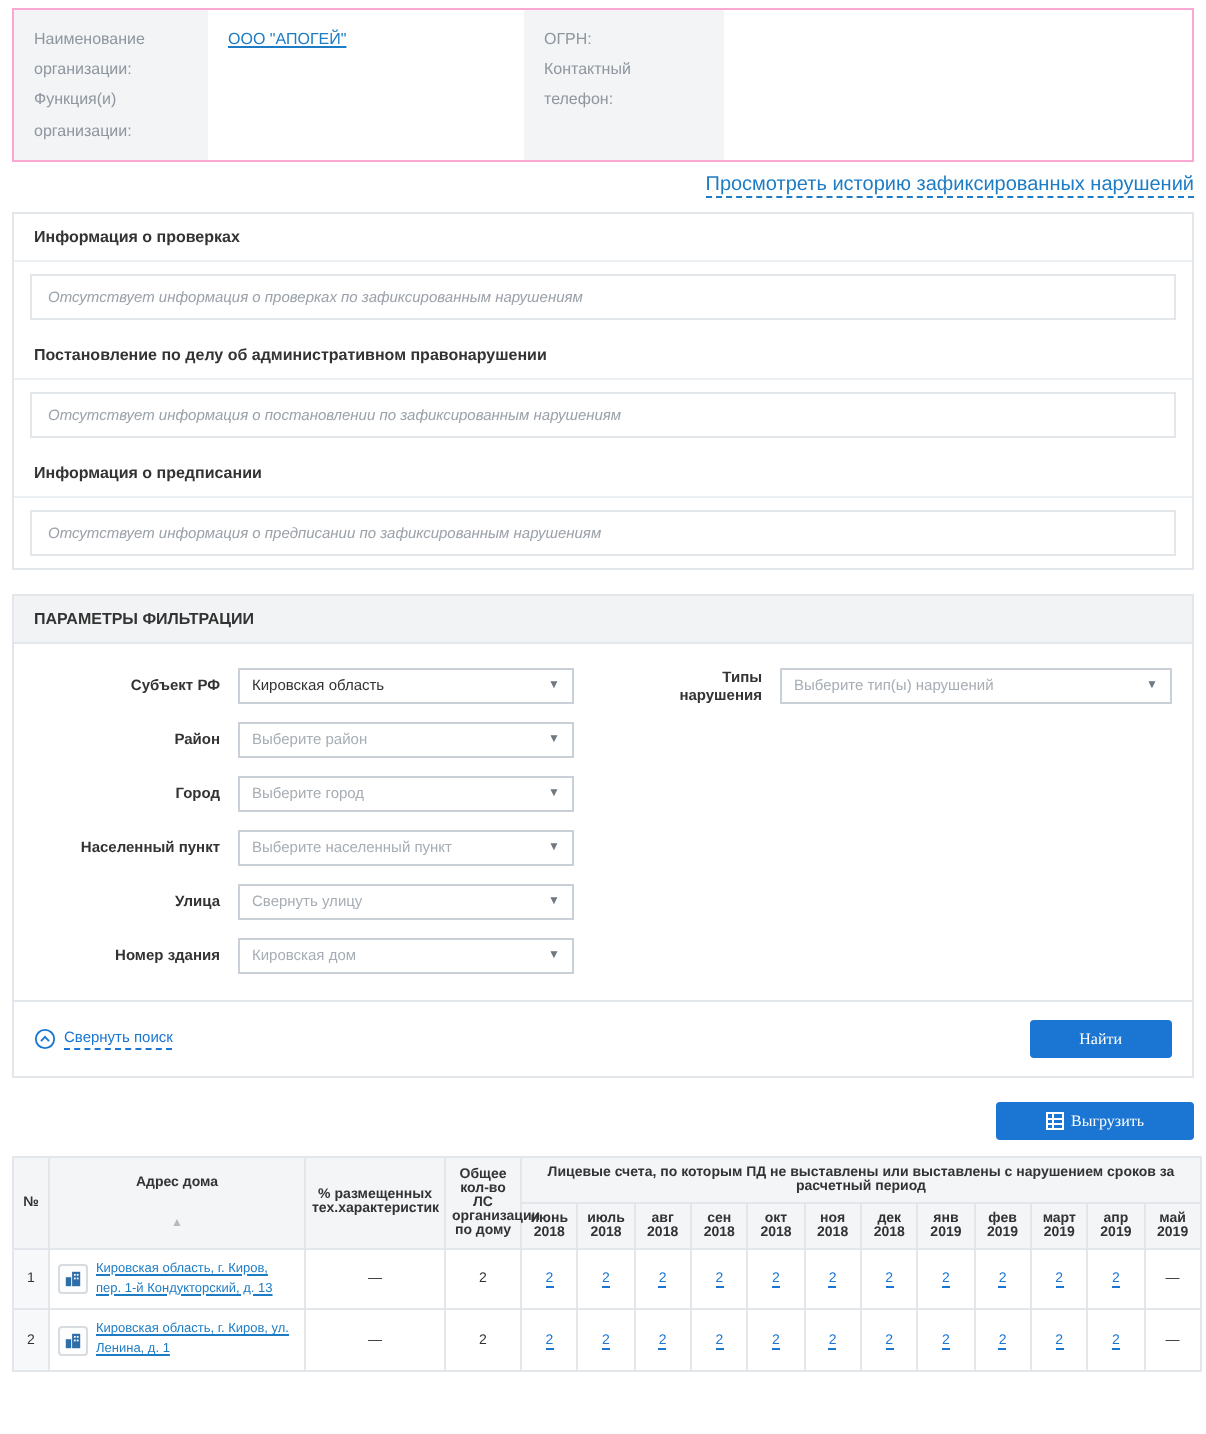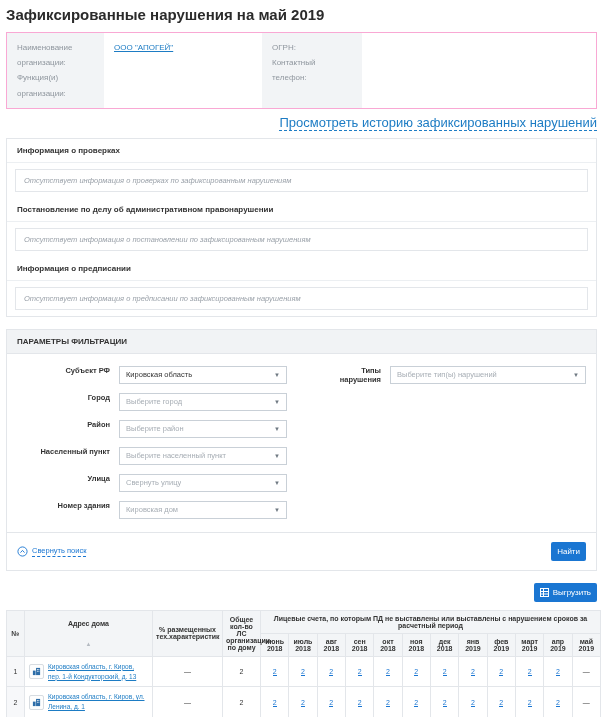--- a/index.html
+++ b/index.html
@@ -15,60 +15,60 @@
 
   
   .org-card {
     display: grid; grid-template-columns: 97px 158px 100px 1fr;
     border: 1px solid #f9a8d4; margin: 0 2px 6px 2px;
   }
   .org-cell { padding: 7px 10px; line-height: 1.9; }
   .org-cell.gray { background: #f2f4f6; color: #8f969e; }
   .org-cell.white { background: #fff; }
   .org-link { color: #1d7cc4; text-decoration: underline; }
-  .history-row { text-align: right; margin: 4px 2px 8px 2px; font-size: 13px; }
+  .history-row { text-align: right; margin: 4px 2px 8px 2px; font-size: 10px; }
   .dashed-link { color: #1d7cc4; text-decoration: none; border-bottom: 1px dashed #1d7cc4; }
 
   
   .panel { border: 1px solid #e3e6ea; margin: 0 2px 12px 2px; background: #fff; }
   .panel-title {
     background: #f1f3f5; border-bottom: 1px solid #e3e6ea;
     font-weight: bold; font-size: 8px; padding: 7px 10px; color: #333;
   }
   .subheading { font-weight: bold; padding: 7px 10px; border-bottom: 1px solid #eceff2; }
   .empty-box {
     margin: 6px 8px; border: 1px solid #e3e6ea; padding: 6px 8px;
     color: #9aa1a9; font-style: italic; font-size: 7.5px; background: #fff;
   }
 
   
   .filter-body { padding: 12px 10px 4px 10px; display: flex; }
   .filter-col-left { width: 285px; }
   .filter-col-right { margin-left: 28px; flex: 1; }
-  .filter-row { display: flex; margin-bottom: 9px; }
+  .filter-row { display: flex; align-items: center; margin-bottom: 9px; }
   .filter-label { width: 102px; text-align: right; padding-right: 9px; font-weight: bold; font-size: 7.5px; color: #333; }
   .filter-col-right .filter-label { width: 64px; }
   .dropdown {
     width: 168px; height: 18px; border: 1px solid #c9d0d7; background: #fff;
     display: flex; align-items: center; justify-content: space-between;
     padding: 0 6px; cursor: pointer;
   }
   .dropdown.wide { width: 196px; }
   .dd-value { font-size: 7.5px; color: #333; white-space: nowrap; overflow: hidden; }
   .dd-value.placeholder { color: #a6adb4; }
   .caret { font-size: 6px; color: #6f7982; margin-left: 4px; }
   .filter-footer {
     border-top: 1px solid #e3e6ea; padding: 9px 10px;
     display: flex; justify-content: space-between; align-items: center;
   }
   .collapse-link { display: inline-flex; align-items: center; gap: 4px; color: #1a76d2; font-size: 7.5px; }
   .collapse-text { border-bottom: 1px dashed #1a76d2; padding-bottom: 1px; }
   .btn-primary {
-    background: #1a76d2; color: #fff; border: none; font-family: Liberation Sans, sans-serif;
-    font-size: 8px; padding: 5px 6px; border-radius: 2px; cursor: pointer;
+    background: #1a76d2; color: #fff; border: none; font-family: Liberation Serif, serif;
+    font-size: 8px; padding: 5px 25px; border-radius: 2px; cursor: pointer;
     display: inline-flex; align-items: center; gap: 4px; margin-left: 17px;
   }
   .export-row { text-align: right; margin: 0 2px 8px 2px; }
 
   
   table.grid { width: 595px; border-collapse: collapse; margin: 0 2px; table-layout: fixed; }
   .grid th, .grid td { border: 1px solid #e3e6ea; }
   .grid thead th {
     background: #f3f5f7; font-weight: bold; font-size: 7px; color: #333;
     padding: 4px 3px; text-align: center; vertical-align: middle;
@@ -90,21 +90,20 @@
   }
   .addr-link { color: #1d7cc4; text-decoration: underline; font-size: 6.5px; line-height: 1.5; }
   .num-link { color: #1a76d2; text-decoration: none; border-bottom: 1px dashed #1a76d2; font-size: 7px; }
   .dash { color: #333; }
 </style>
 </head>
 <body>
 
 <div class="page">
 
-  <h1 class="page-title">Зафиксированные нарушения на май 2019</h1>
 
   <div class="org-card">
     <div class="org-cell gray">
       <div>Наименование организации:</div>
       <div>Функция(и) организации:</div>
     </div>
     <div class="org-cell white">
       <div><a class="org-link">ООО "АПОГЕЙ"</a></div>
     </div>
     <div class="org-cell gray">
@@ -131,30 +130,30 @@
     <div class="filter-body">
       <div class="filter-col-left">
         <div class="filter-row">
           <label class="filter-label">Субъект РФ</label>
           <div class="dropdown">
             <span class="dd-value">Кировская область</span>
             <span class="caret">▼</span>
           </div>
         </div>
         <div class="filter-row">
+          <label class="filter-label">Район</label>
+          <div class="dropdown">
+            <span class="dd-value placeholder">Выберите район</span>
+            <span class="caret">▼</span>
+          </div>
+        </div>
+        <div class="filter-row">
           <label class="filter-label">Город</label>
           <div class="dropdown">
             <span class="dd-value placeholder">Выберите город</span>
-            <span class="caret">▼</span>
-          </div>
-        </div>
-        <div class="filter-row">
-          <label class="filter-label">Район</label>
-          <div class="dropdown">
-            <span class="dd-value placeholder">Выберите район</span>
             <span class="caret">▼</span>
           </div>
         </div>
         <div class="filter-row">
           <label class="filter-label">Населенный пункт</label>
           <div class="dropdown">
             <span class="dd-value placeholder">Выберите населенный пункт</span>
             <span class="caret">▼</span>
           </div>
         </div>

